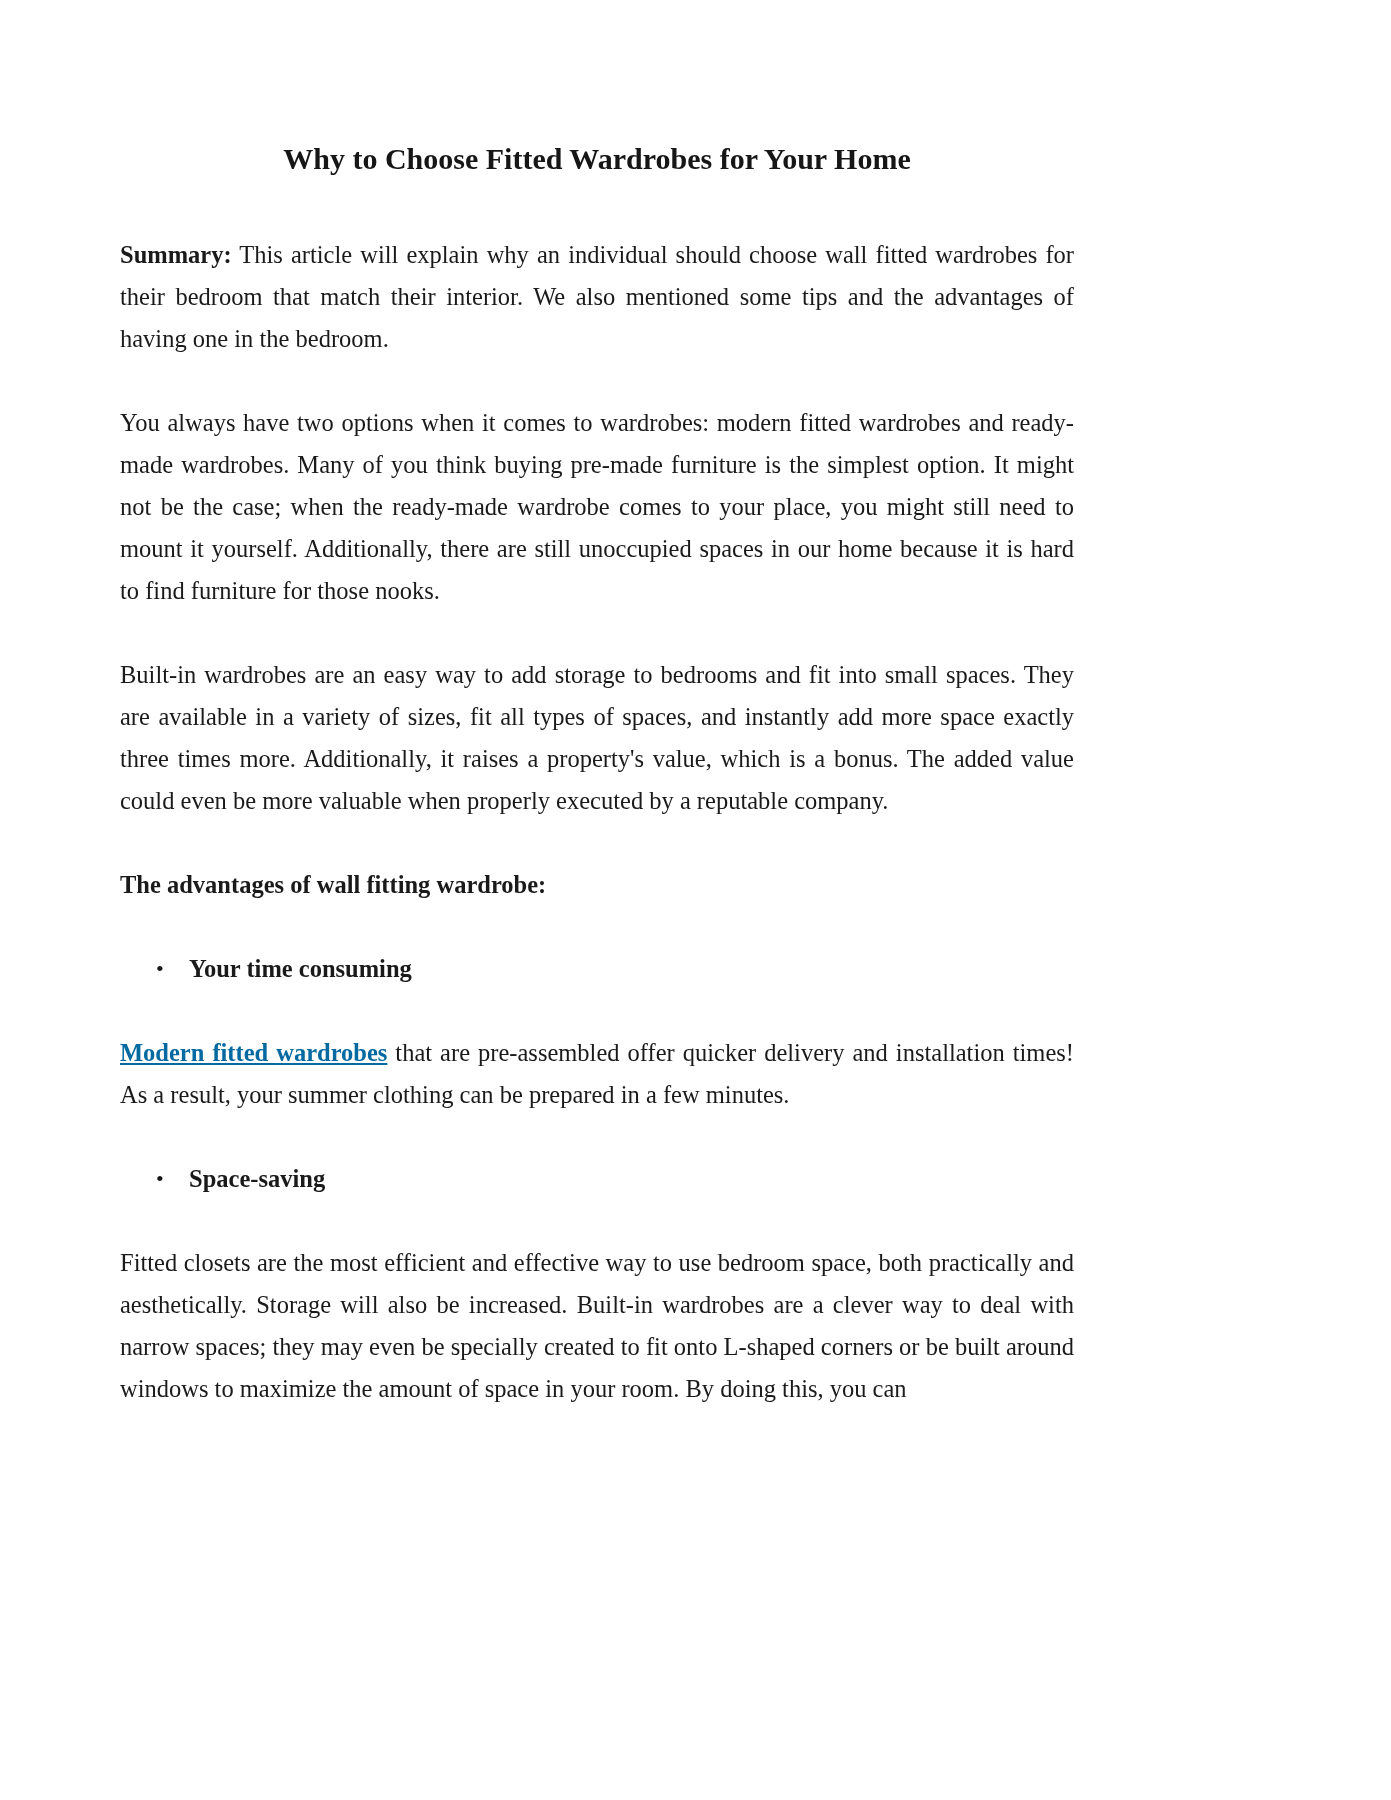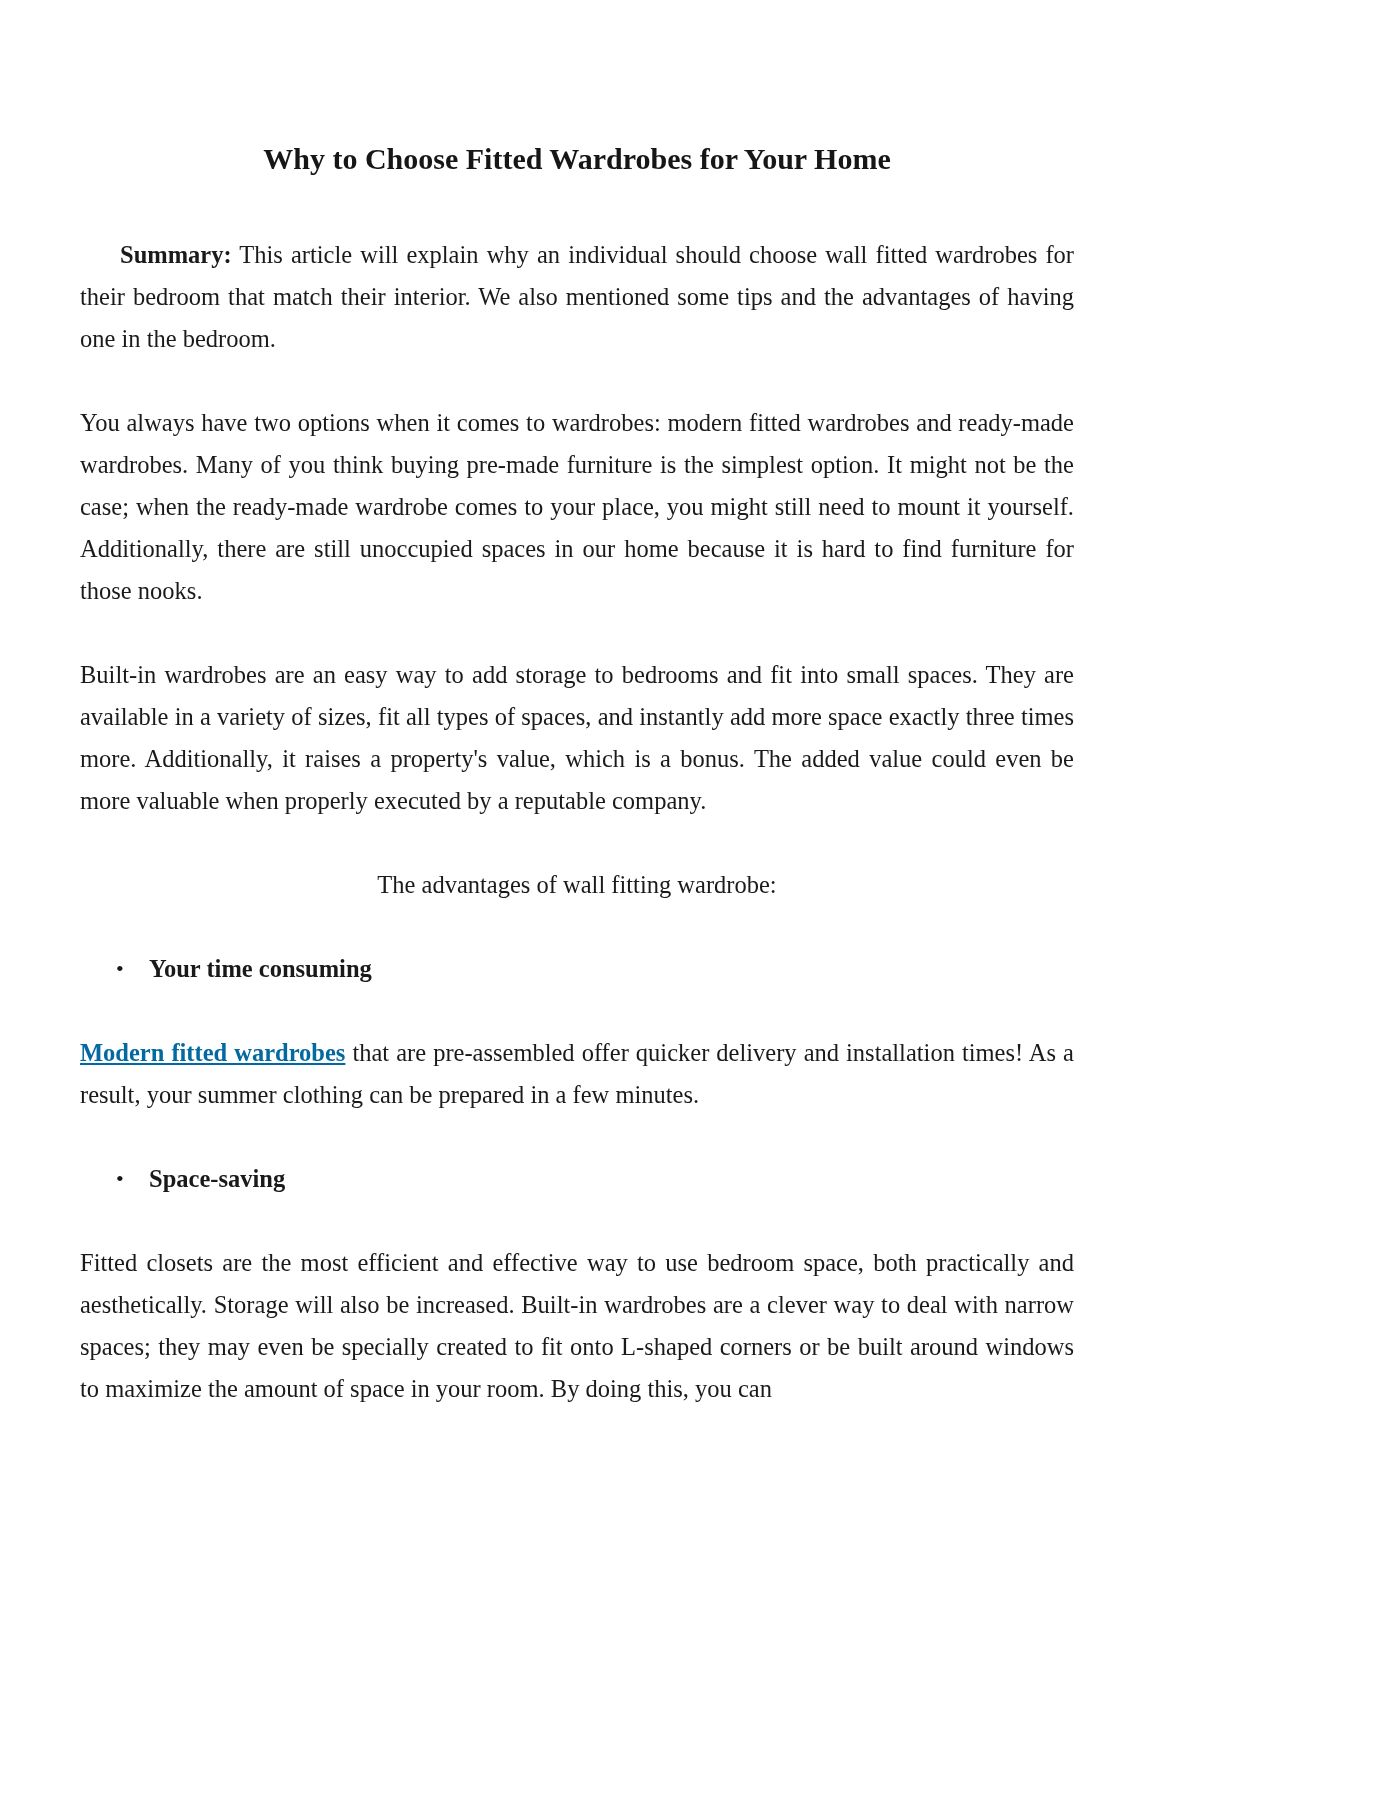--- a/index.html
+++ b/index.html
@@ -11,21 +11,21 @@
     body {
       width: 1391px;
       height: 1800px;
       font-family: "Liberation Serif", "DejaVu Serif", serif;
       color: #1a1a1a;
       overflow: hidden;
     }
     .page {
       width: 1391px;
       height: 1800px;
-      padding: 140px 317px 0 80px;
+      padding: 140px 317px 0 120px;
       background: #ffffff;
     }
     .doc-title {
       font-size: 30px;
       line-height: 1.25;
       font-weight: bold;
       text-align: center;
       margin: 0 0 56px 0;
       color: #161616;
     }
@@ -33,27 +33,26 @@
       font-size: 24.5px;
       line-height: 42px;
       text-align: justify;
       margin: 0 0 42px 0;
     }
     .para:last-child {
       margin-bottom: 8px;
     }
     .bold {
       font-weight: bold;
-      margin-left: 40px;
     }
     .heading-para {
       font-size: 24.5px;
       line-height: 42px;
-      font-weight: normal;
-      text-align: center;
+      font-weight: bold;
+      text-align: left;
       margin: 0 0 42px 0;
     }
     .bullet-row {
       display: flex;
       align-items: flex-start;
       padding-left: 36px;
       margin: 0 0 42px 0;
       font-size: 24.5px;
       line-height: 42px;
     }

